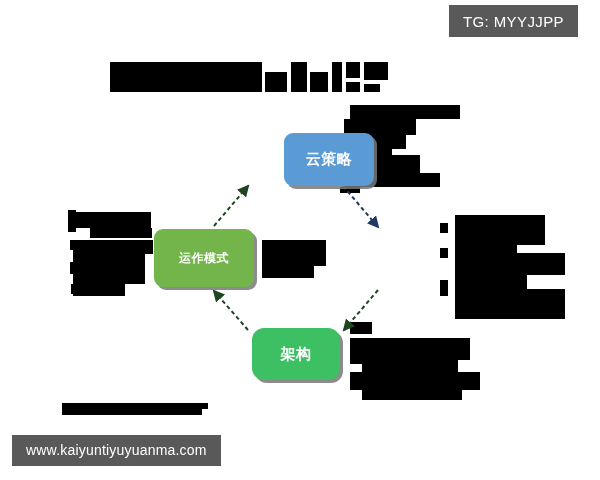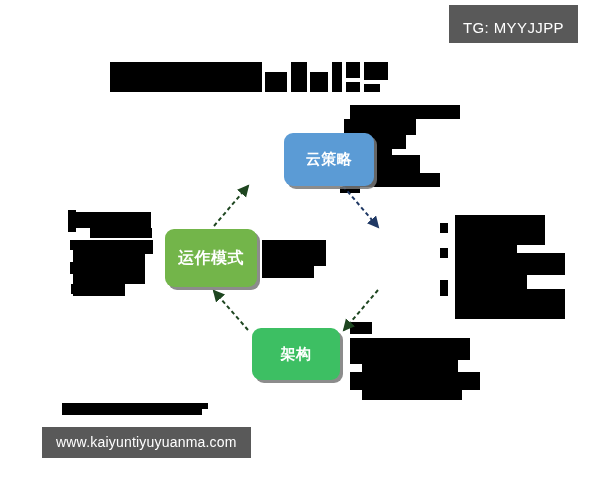--- a/index.html
+++ b/index.html
@@ -76,26 +76,26 @@
   }
   #node-architecture {
     left: 252px;
     top: 328px;
     width: 88px;
     height: 52px;
     background: #3DBF63;
     font-size: 15px;
   }
   #node-operating-model {
-    left: 165px;
+    left: 154px;
     top: 229px;
-    width: 92px;
+    width: 100px;
     height: 58px;
     background: #73B54A;
-    font-size: 16px;
+    font-size: 12px;
   }
 
   .node-line { display: block; }
 
   
   #connectors {
     position: absolute;
     left: 0;
     top: 0;
     width: 600px;
@@ -113,35 +113,34 @@
   }
 
   
   #tg-tag {
     position: absolute;
     right: 22px;
     top: 5px;
     background: #595959;
     color: #ffffff;
     font-size: 15px;
-    padding: 14px 14px 7px 14px;
+    padding: 8px 14px 7px 14px;
     letter-spacing: 0.4px;
     white-space: nowrap;
   }
   #watermark {
     position: absolute;
     left: 12px;
-    bottom: 22px;
+    bottom: 14px;
     background: #595959;
     color: #ffffff;
     font-size: 14px;
     padding: 7px 14px 8px 14px;
     letter-spacing: 0.2px;
     white-space: nowrap;
-    margin-left: 30px;
   }
 </style>
 </head>
 <body>
 
 <div id="slide">
 
   <div id="title-area">
       <div class="redact" style="left: 0px; top: 0px; width: 152px; height: 30px;"></div>
       <div class="redact" style="left: 155px; top: 10px; width: 22px; height: 20px;"></div>
@@ -216,21 +215,21 @@
   <div id="center-redact">
       <div class="redact" style="left: 0px; top: 0px; width: 64px; height: 26px;"></div>
       <div class="redact" style="left: 0px; top: 26px; width: 52px; height: 12px;"></div>
     </div>
 
   <div class="node" id="node-cloud-strategy" style="background: rgb(91, 155, 213);">
     <span class="node-line">云策略</span>
   </div>
 
 
-  <div class="node" id="node-architecture" style="background: rgb(61, 191, 99);">
+  <div class="node" id="node-architecture" style="background: rgb(61, 191, 99); border-radius: 12px;">
     <span class="node-line">架构</span>
   </div>
 
   <div class="node" id="node-operating-model" style="background: rgb(115, 181, 74);">
     <span class="node-line">运作模式</span>
   </div>
 
   <div id="tg-tag" style="background: rgb(89, 89, 89); color: rgb(255, 255, 255);">TG: MYYJJPP</div>
 
   <div id="watermark" style="background: rgb(89, 89, 89); color: rgb(255, 255, 255);">www.kaiyuntiyuyuanma.com</div>

